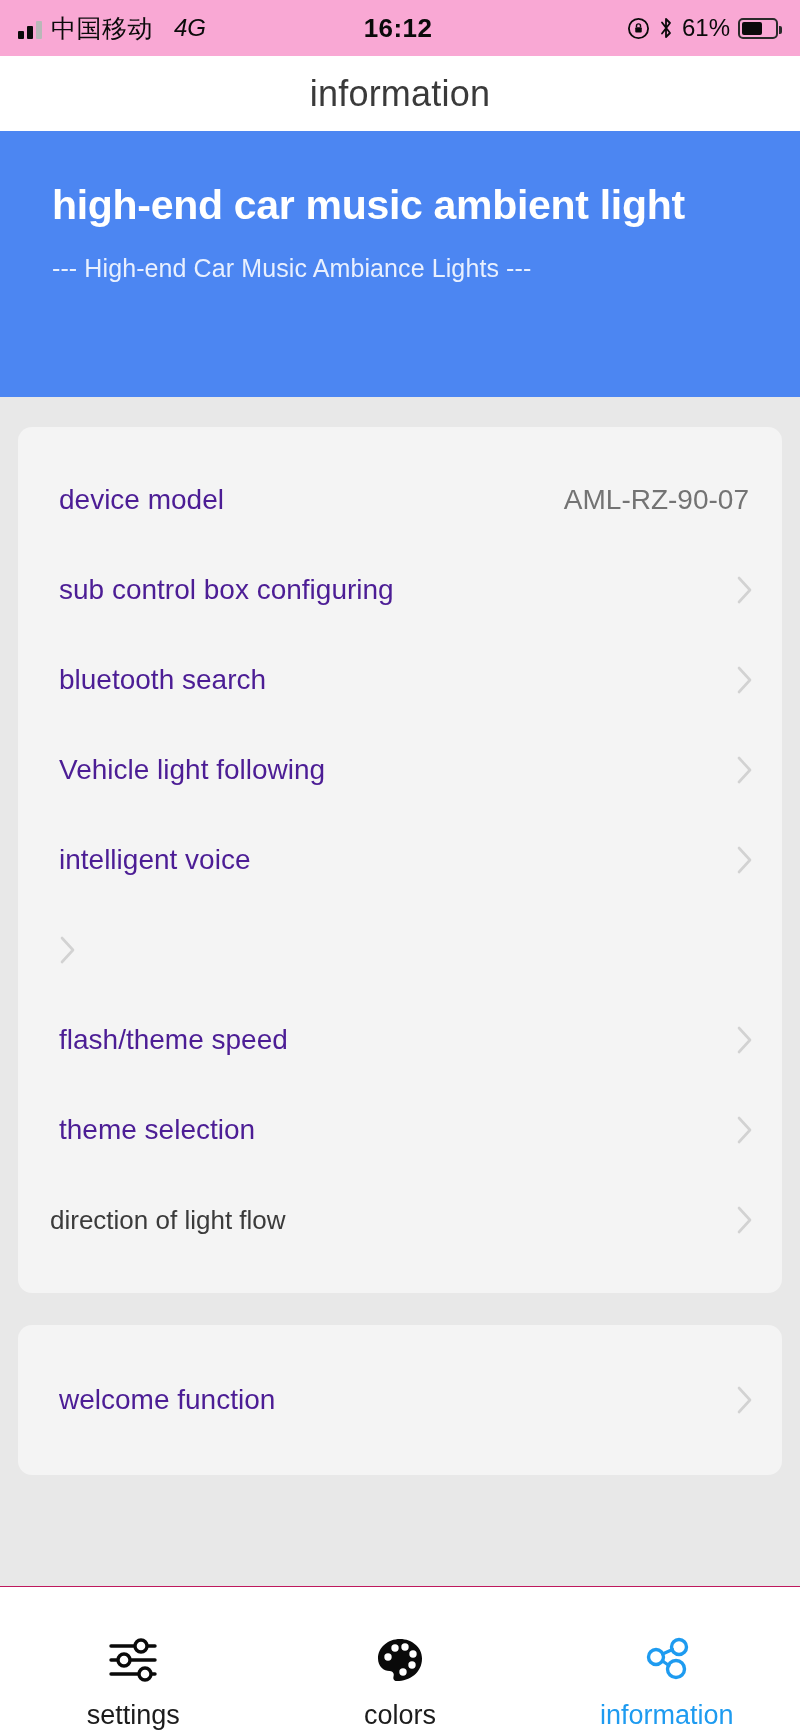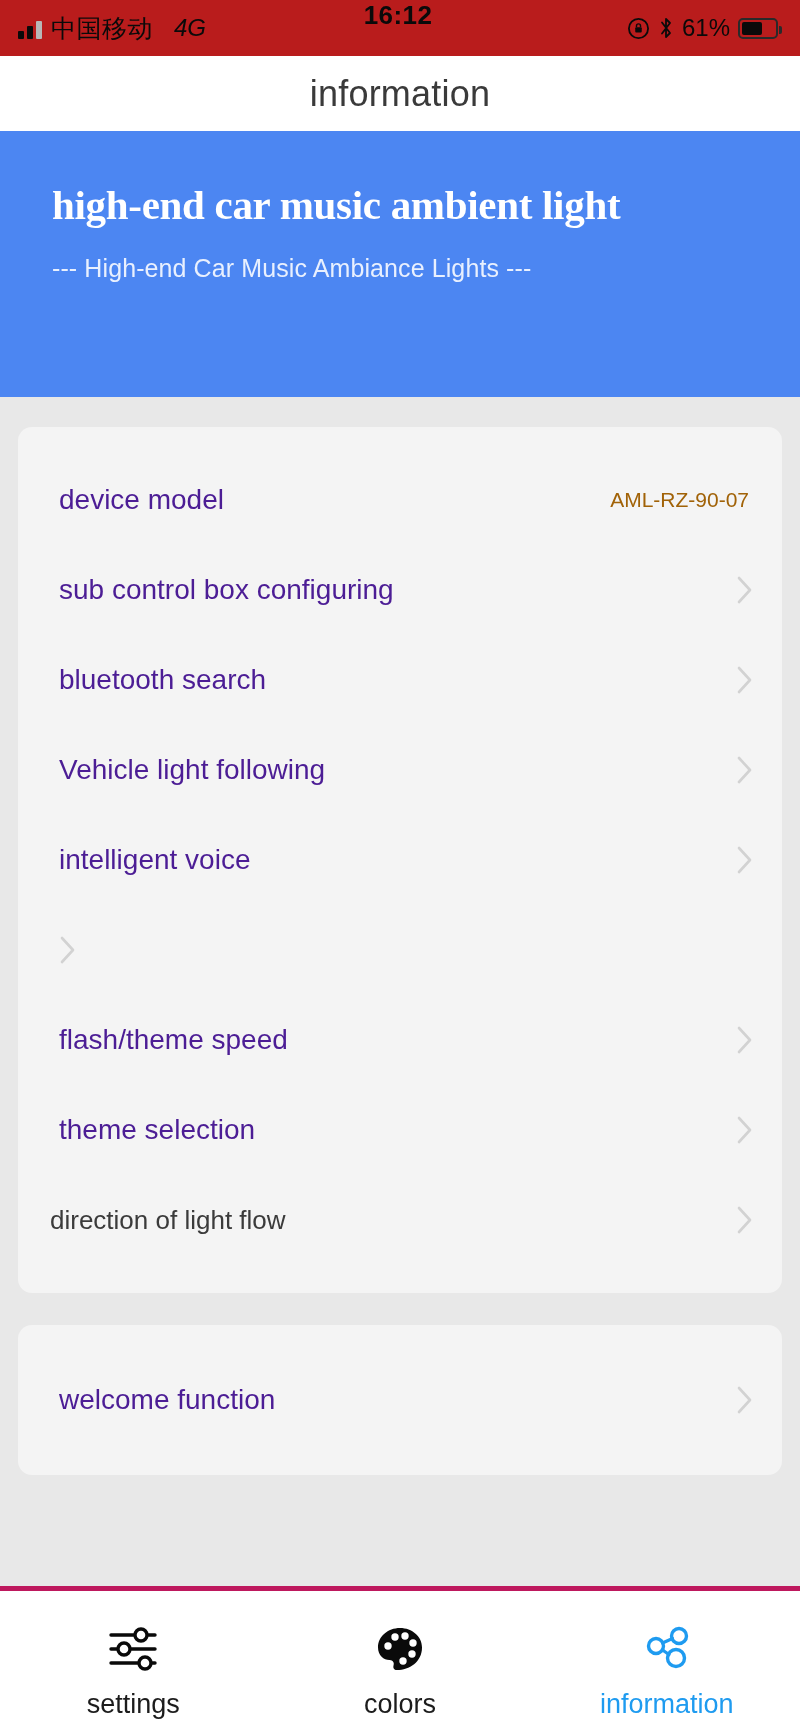--- a/index.html
+++ b/index.html
@@ -11,22 +11,22 @@
   }
   .phone {
     position: relative;
     width: 800px; height: 1731px;
     background: #e8e8e8;
     display: flex; flex-direction: column;
   }
 
   
   .status-bar {
-    height: 56px; background: #b91c1c;
-    display: flex; 
+    height: 56px; background: #f9a8d4;
+    display: flex; align-items: center;
     padding: 0 22px 0 18px;
     flex: 0 0 auto;
   }
   .sb-left { display: flex; align-items: center; gap: 9px; flex: 1 1 0; }
   .sb-center { flex: 0 0 auto; display: flex; justify-content: center; }
   .sb-right { display: flex; align-items: center; gap: 8px; flex: 1 1 0; justify-content: flex-end; }
   .signal { display: flex; align-items: flex-end; gap: 3px; height: 22px; }
   .signal i { display: block; width: 6px; border-radius: 1px; background: #0a0a0a; }
   .signal i:nth-child(1) { height: 8px; }
   .signal i:nth-child(2) { height: 13px; }
@@ -55,53 +55,53 @@
   }
   .nav-title { font-size: 36px; color: #3a3a3a; letter-spacing: .2px; }
 
   
   .hero {
     background: #4c86f2; height: 266px;
     padding: 52px 50px 0 52px; flex: 0 0 auto;
   }
   .hero-title {
     color: #ffffff; font-size: 41px; font-weight: bold;
-    letter-spacing: -.3px; line-height: 1.1; font-family: Liberation Serif, serif;
+    letter-spacing: -.3px; line-height: 1.1;
   }
   .hero-sub {
     color: #e9f0fe; font-size: 25px; margin-top: 26px; letter-spacing: .1px;
   }
 
   
   .content {
     flex: 1 1 auto; background: #e8e8e8; padding: 0 18px;
     position: relative; overflow: hidden;
   }
   .card {
     background: #f4f4f4; border-radius: 14px; margin-top: 30px;
     padding: 0 0;
   }
   .row {
     height: 90px; display: flex; align-items: center;
     padding: 0 24px 0 41px;
   }
   .row-label { font-size: 28px; color: #4c1d95; flex: 1 1 auto; }
   .row-label.small { font-size: 26px; color: #3b3b3b; margin-left: -9px; }
-  .row-value { font-size: 21px; color: #a16207; margin-right: 9px; }
+  .row-value { font-size: 28px; color: #737373; margin-right: 9px; }
   .chev { width: 18px; height: 30px; flex: 0 0 auto; margin-right: 4px; }
   .chev svg { display: block; }
   .card.first { padding-top: 28px; padding-bottom: 28px; }
   .card.second { padding-top: 30px; padding-bottom: 30px; margin-top: 32px; }
 
   
   .tab-bar {
     position: absolute; left: 0; right: 0; bottom: 0;
     height: 145px; background: #ffffff;
-    display: flex; align-items: center; padding-top: 20px;
-    border-top: 5px solid #be185d;
+    display: flex; align-items: flex-end; padding-top: 20px;
+    border-top: 1px solid #be185d;
   }
   .tab {
     flex: 1 1 0; display: flex; flex-direction: column;
     align-items: center; gap: 14px;
   }
   .tab-icon { height: 52px; display: flex; align-items: center; justify-content: center; }
   .tab-label { font-size: 27px; color: #1c1c1c; }
   .tab.active .tab-label { color: #1e9bf0; }
 </style>
 </head>

